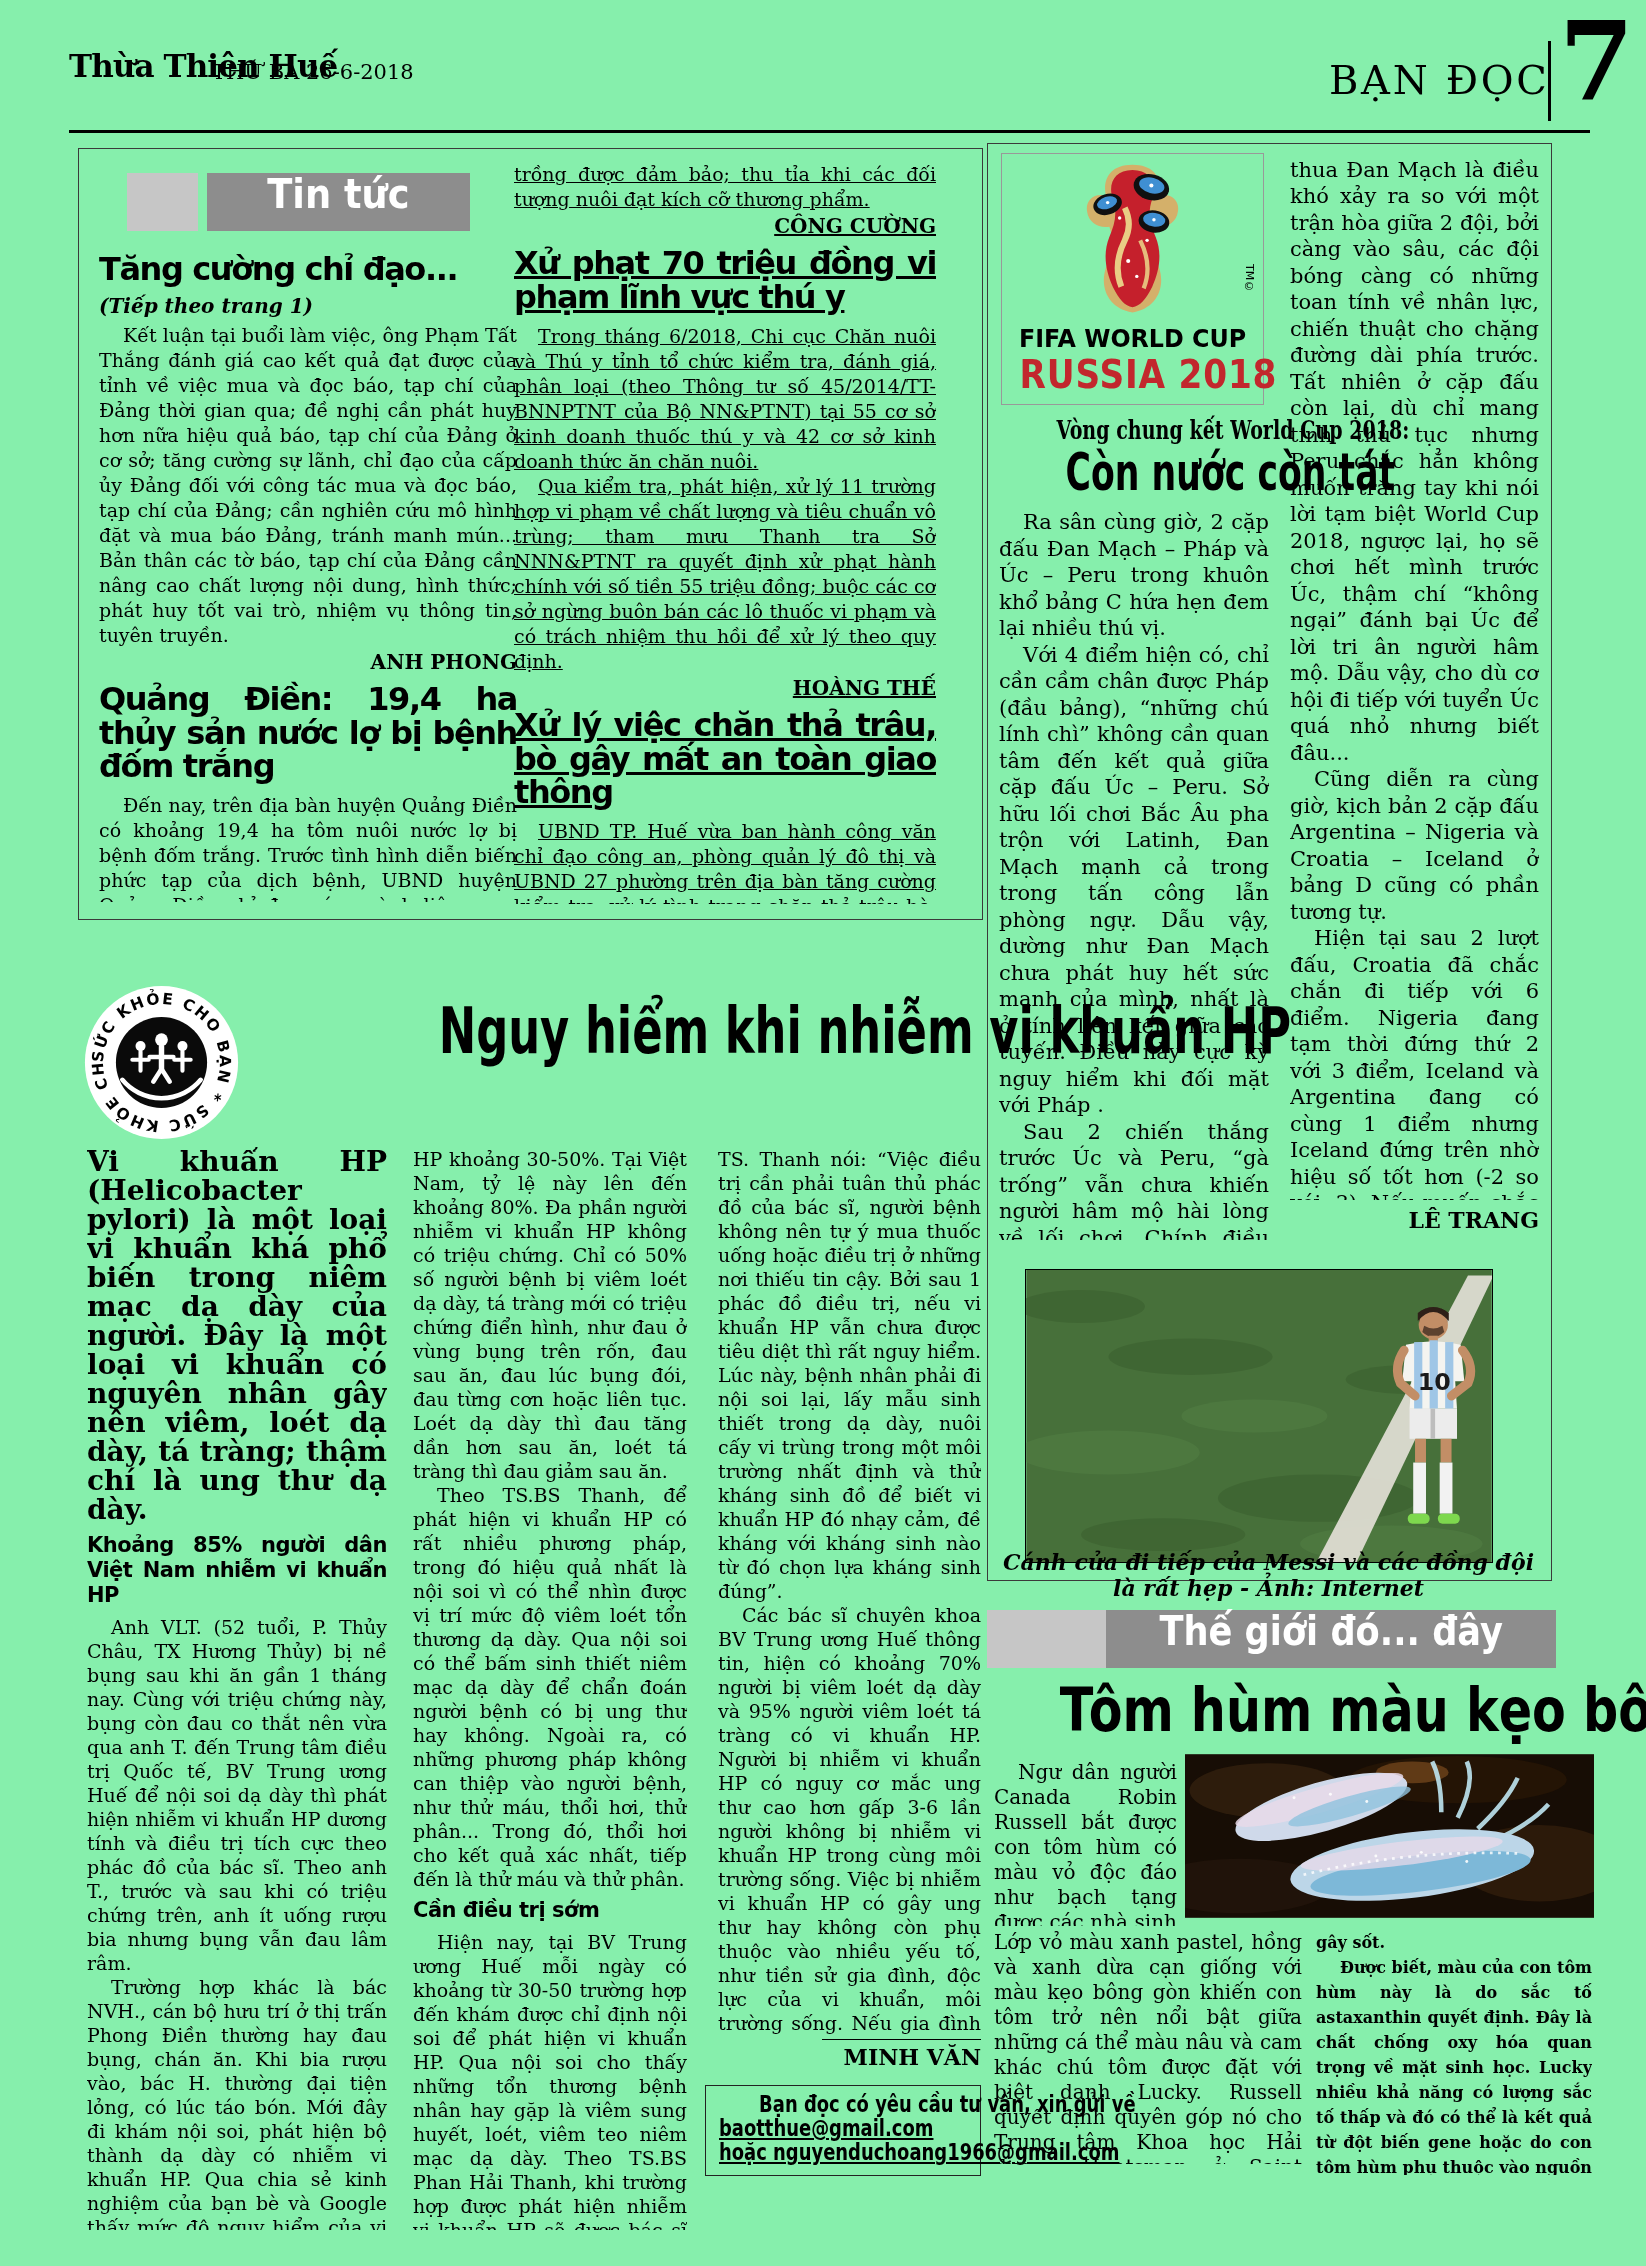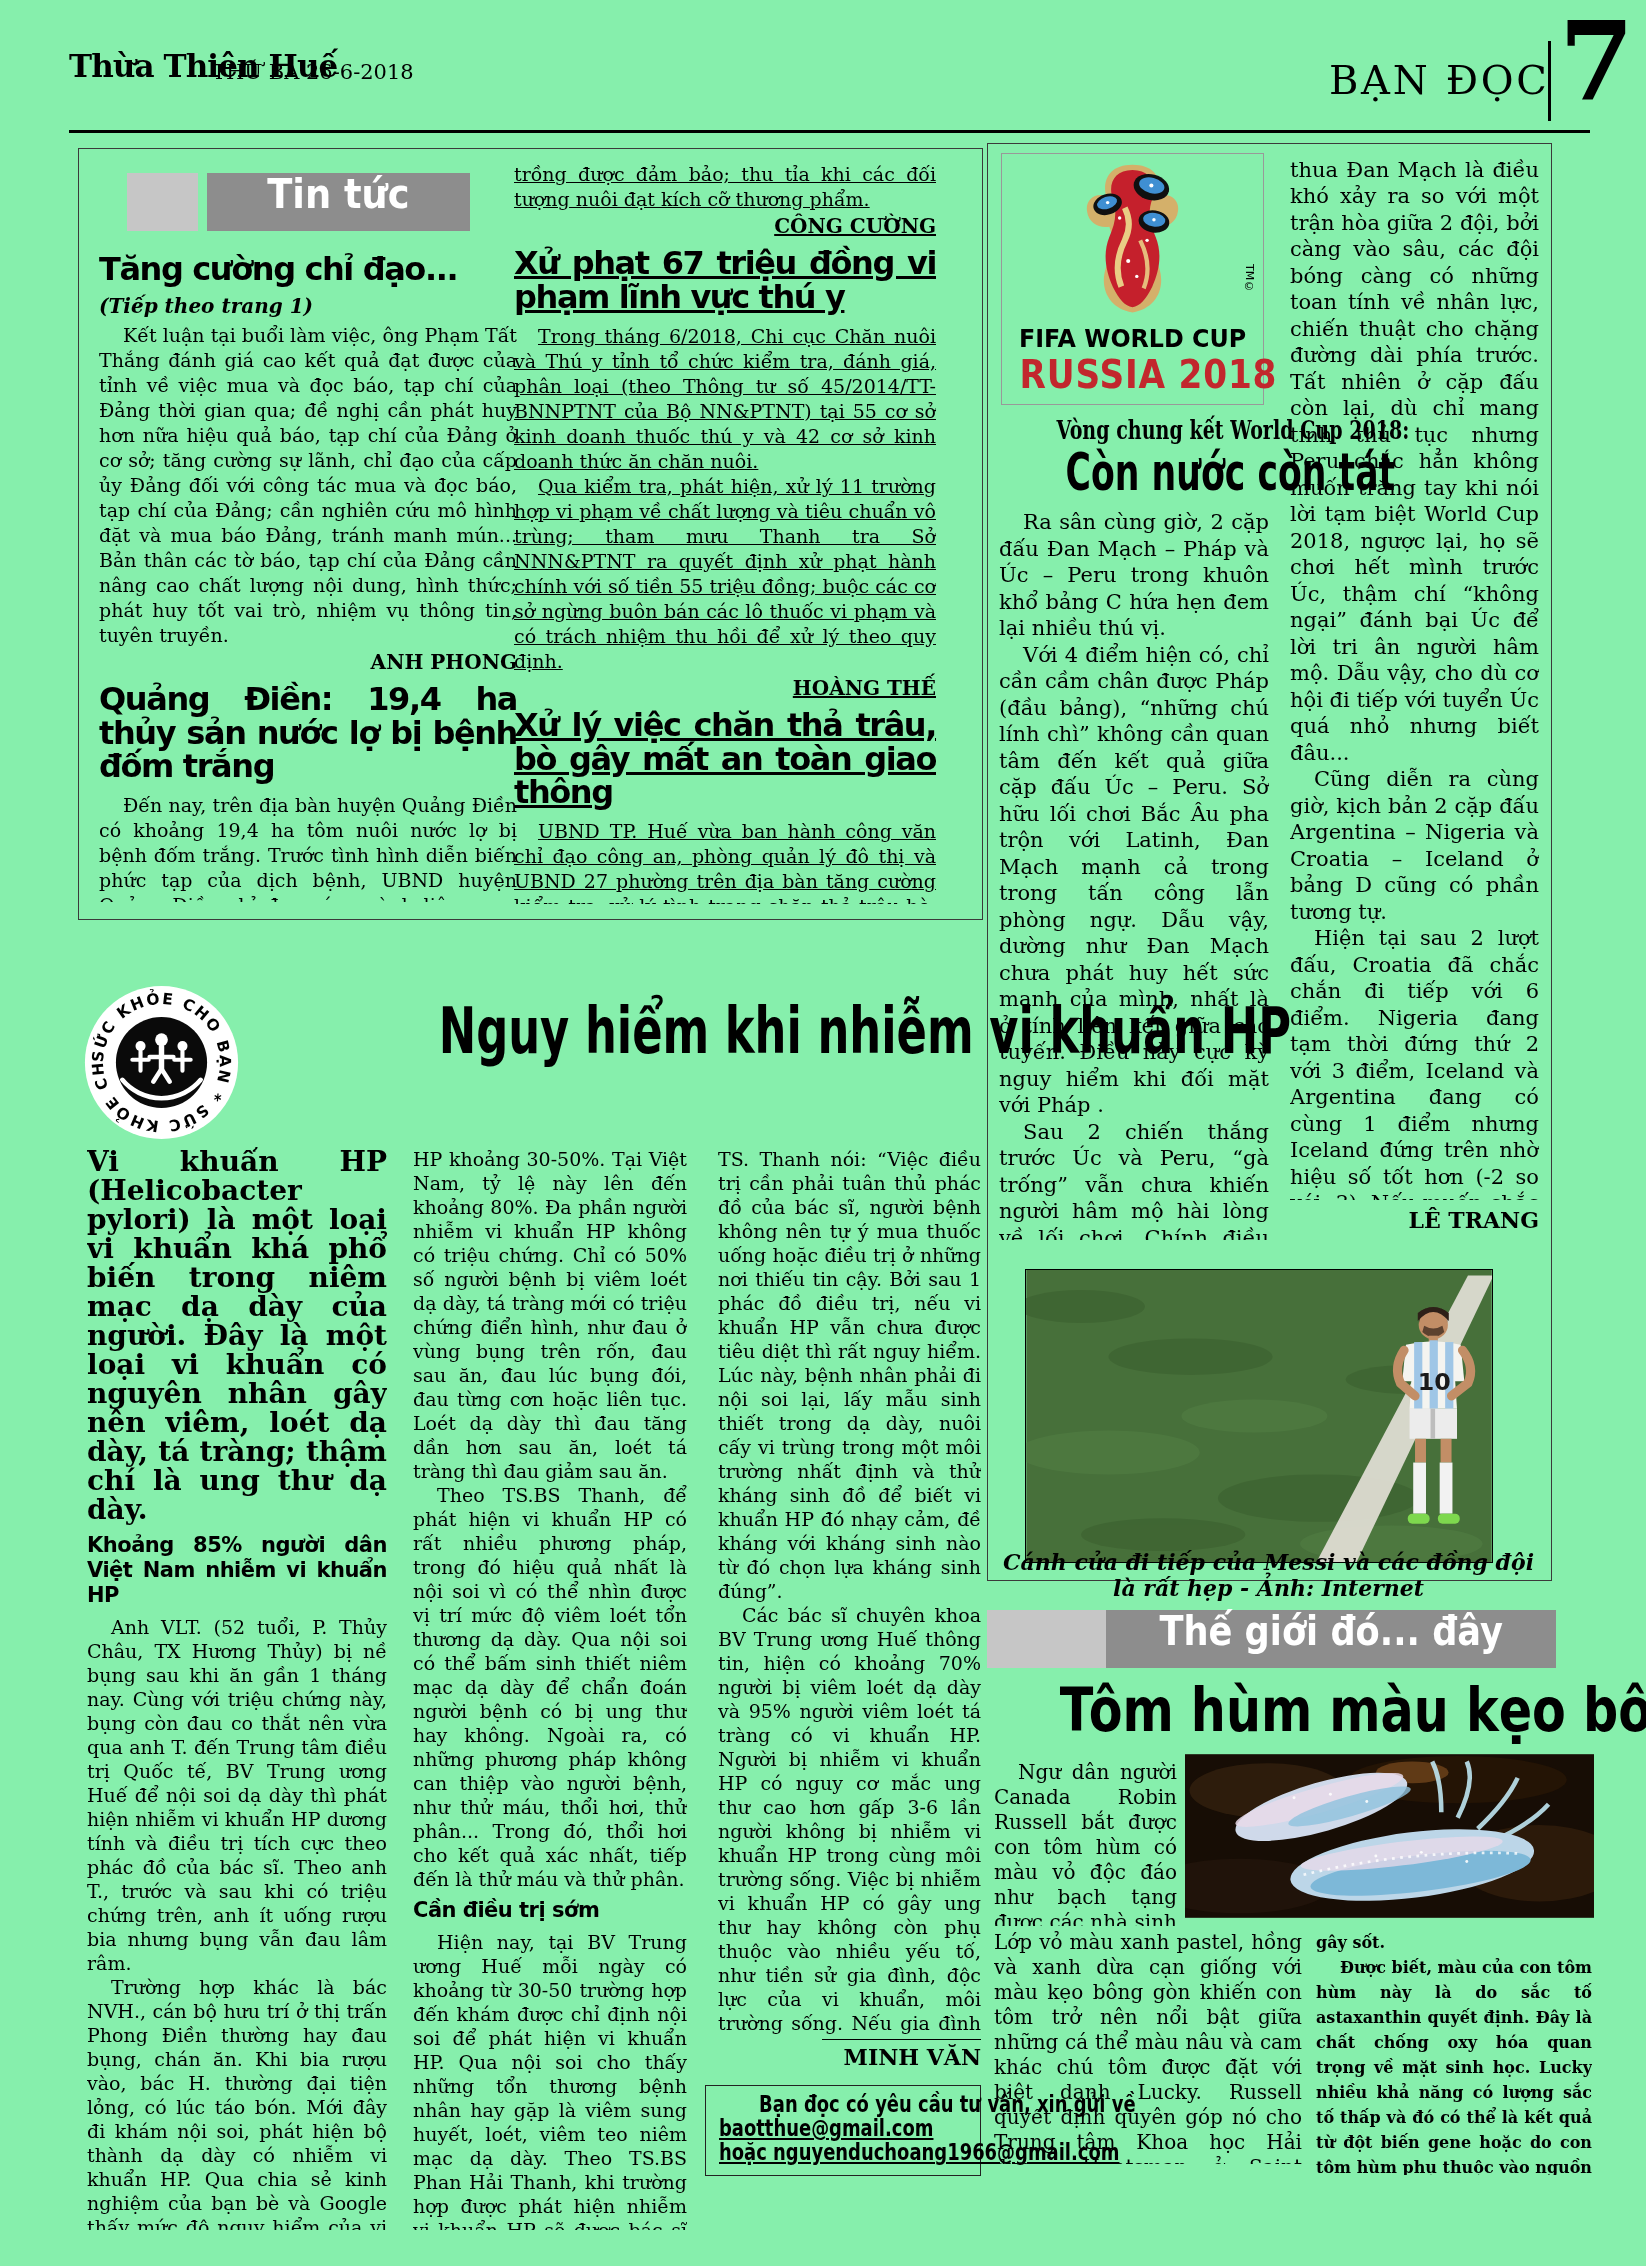--- a/index.html
+++ b/index.html
@@ -48,21 +48,21 @@
       <div class="ital" style="font-weight:bold;text-align:left;padding-right:110px;font-size:20px;margin-bottom:3.7px;">(Tiếp theo trang 1)</div>
       <p>Kết luận tại buổi làm việc, ông  Phạm Tất Thắng đánh giá cao kết quả đạt được của tỉnh về việc mua và đọc báo, tạp chí của Đảng thời gian qua; đề nghị cần phát huy hơn nữa hiệu quả báo, tạp chí của Đảng ở cơ sở; tăng cường sự lãnh, chỉ đạo của cấp ủy Đảng đối với công tác mua và đọc báo, tạp chí của Đảng; cần nghiên cứu mô hình đặt và mua báo Đảng, tránh manh mún... Bản thân các tờ báo, tạp chí của Đảng cần nâng cao chất lượng nội dung, hình thức; phát huy tốt vai trò, nhiệm vụ thông tin, tuyên truyền.</p>
       <div class="by" style="font-size:20px;">ANH PHONG</div>
       <div class="hl" style="font-size:32px;margin:5.5px 0 9.1px 0;">Quảng Điền: 19,4 ha thủy sản nước lợ bị bệnh đốm trắng</div>
       <p>Đến nay, trên địa bàn huyện Quảng Điền có khoảng 19,4 ha tôm nuôi nước lợ bị bệnh đốm trắng. Trước tình hình diễn biến phức tạp của dịch bệnh, UBND huyện Quảng Điền chỉ đạo các ngành liên quan tiếp tục theo dõi, hướng dẫn xử lý kịp thời để hạn chế lây lan; nghiêm cấm xả nước các hồ tôm bị dịch ra ngoài khi chưa xử lý; hướng dẫn người nuôi các biện pháp chăm sóc, phòng bệnh hiệu quả. Trong đó, tăng cường sử dụng các chế phẩm sinh học trong quá trình nuôi để cải thiện môi trường, hạn chế sử dụng các loại thức ăn tự chế; vận hành các cống trên đê ngăn mặn hợp lý để nguồn nước phục vụ cho nuôi</p>
     </div>
 
     <div class="abs clip bodytxt" style="left:435px;top:12.8px;width:422px;height:742px;font-size:19px;line-height:25px;text-decoration:underline;">
       <p class="noindent">trồng được đảm bảo; thu tỉa khi các đối tượng nuôi đạt kích cỡ thương phẩm.</p>
       <div class="by" style="font-size:20px;">CÔNG CƯỜNG</div>
-      <div class="hl" style="font-size:32px;margin:3.7px 0 9.1px 0;">Xử phạt 67 triệu đồng vi phạm lĩnh vực thú y</div>
+      <div class="hl" style="font-size:32px;margin:3.7px 0 9.1px 0;">Xử phạt 70 triệu đồng vi phạm lĩnh vực thú y</div>
       <p>Trong tháng 6/2018, Chi cục Chăn nuôi và Thú y tỉnh tổ chức kiểm tra, đánh giá, phân loại (theo Thông tư số 45/2014/TT-BNNPTNT của Bộ NN&amp;PTNT) tại 55 cơ sở kinh doanh thuốc thú y và 42 cơ sở kinh doanh thức ăn chăn nuôi.</p>
       <p>Qua kiểm tra, phát hiện, xử lý 11 trường hợp vi phạm về chất lượng và tiêu chuẩn vô trùng; tham mưu Thanh tra Sở NNN&amp;PTNT ra quyết định xử phạt hành chính với số tiền 55 triệu đồng; buộc các cơ sở ngừng buôn bán các lô thuốc vi phạm và có trách nhiệm thu hồi để xử lý theo quy định.</p>
       <div class="by" style="font-size:20px;">HOÀNG THẾ</div>
       <div class="hl" style="font-size:32px;margin:3.7px 0 9.1px 0;">Xử lý việc chăn thả trâu, bò gây mất an toàn giao thông</div>
       <p>UBND TP. Huế vừa ban hành công văn chỉ đạo công an, phòng quản lý đô thị và UBND 27 phường trên địa bàn tăng cường kiểm tra, xử lý tình trạng chăn thả trâu bò, phơi, đốt rơm rạ gây mất an toàn giao thông trên các tuyến đường, khu vực công cộng trên địa bàn thành phố, đặc biệt các phường thường xảy ra tình trạng chăn, thả trâu bò, phơi thóc, lúa trên đường như: An Hòa, An Tây, An Đông, Xuân Phú và Hương Sơ, vận động người dân tuyệt đối không sử dụng lòng đường để phơi nông sản, đốt rơm rạ và các sản phẩm phụ của nông nghiệp làm mất an toàn giao thông.</p>
 
     </div>
   </div>
 
   <div class="abs" style="left:987px;top:143px;width:563px;height:1436px;border:1.4px solid #3a3a3a;">

